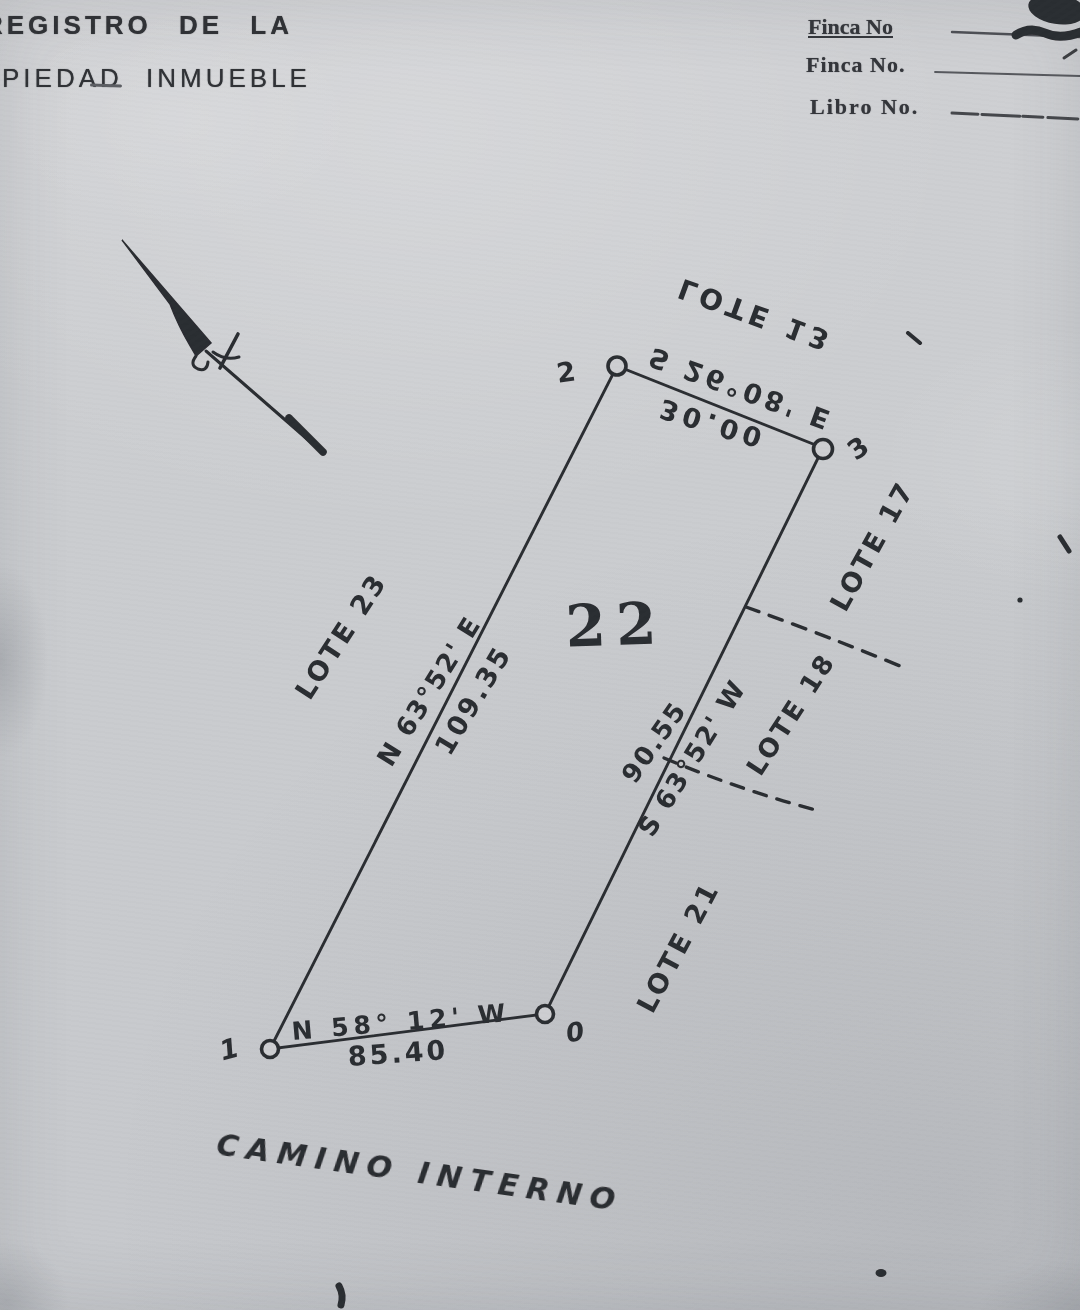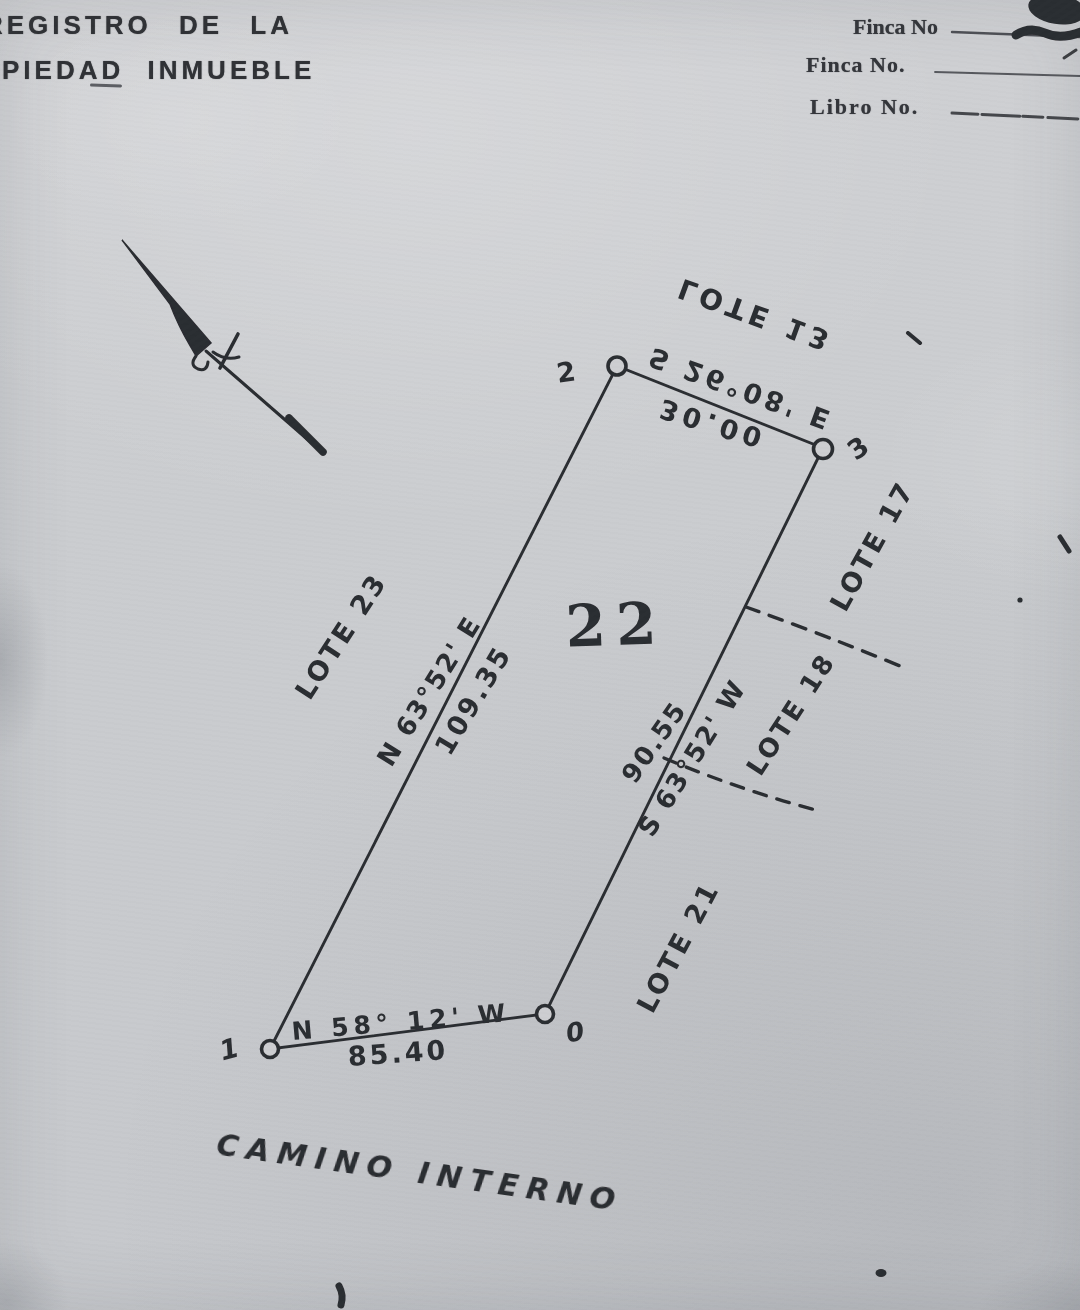--- a/index.html
+++ b/index.html
@@ -23,28 +23,28 @@
   }
   .grain {
     position:absolute; inset:0; pointer-events:none; opacity:.5;
     background:
       repeating-linear-gradient(7deg,  rgba(0,0,0,.015) 0 2px, transparent 2px 5px),
       repeating-linear-gradient(-33deg, rgba(255,255,255,.018) 0 3px, transparent 3px 7px);
   }
   .header-left { position:absolute; top:10px; left:0; width:340px; overflow:hidden;
     color:#303236; text-shadow:0 0 1px rgba(48,50,54,.8); }
   .hl1 { margin-left:-16px; font-weight:bold; font-size:26px; letter-spacing:4px; word-spacing:16px; white-space:nowrap; }
-  .hl2 { margin-left:2px; margin-top:14px; font-weight:bold; font-size:26px; letter-spacing:4px; word-spacing:12px; white-space:nowrap; }
+  .hl2 { margin-left:2px; margin-top:22px; font-weight:normal; font-size:26px; letter-spacing:4px; word-spacing:12px; white-space:nowrap; }
   .hl-underline { position:absolute; left:90px; top:84px; width:32px; height:3px;
     background:#5c5e63; transform:rotate(2deg); border-radius:2px; }
   .header-right { position:absolute; top:0; left:0; width:1080px; height:140px;
     font-family:"Liberation Serif", serif; font-weight:bold; font-size:22px;
     color:#34363b; text-shadow:0 0 1px rgba(52,54,59,.7); }
   .fr { position:absolute; white-space:nowrap; }
-  .fr-finca { left:853px; top:14px; }
+  .fr-finca { left:808px; top:14px;text-decoration:underline; }
   .fr-folio { left:806px; top:52px; letter-spacing:1px; }
   .fr-libro { left:810px; top:94px; letter-spacing:2px; }
   svg.plat { position:absolute; inset:0; }
   .t { font-family:"DejaVu Sans", sans-serif; font-weight:700; fill:#2c2d31; }
   .ital { font-style:italic; }
   .serif { font-family:"DejaVu Serif", serif; }
 </style>
 </head>
 <body>
 

